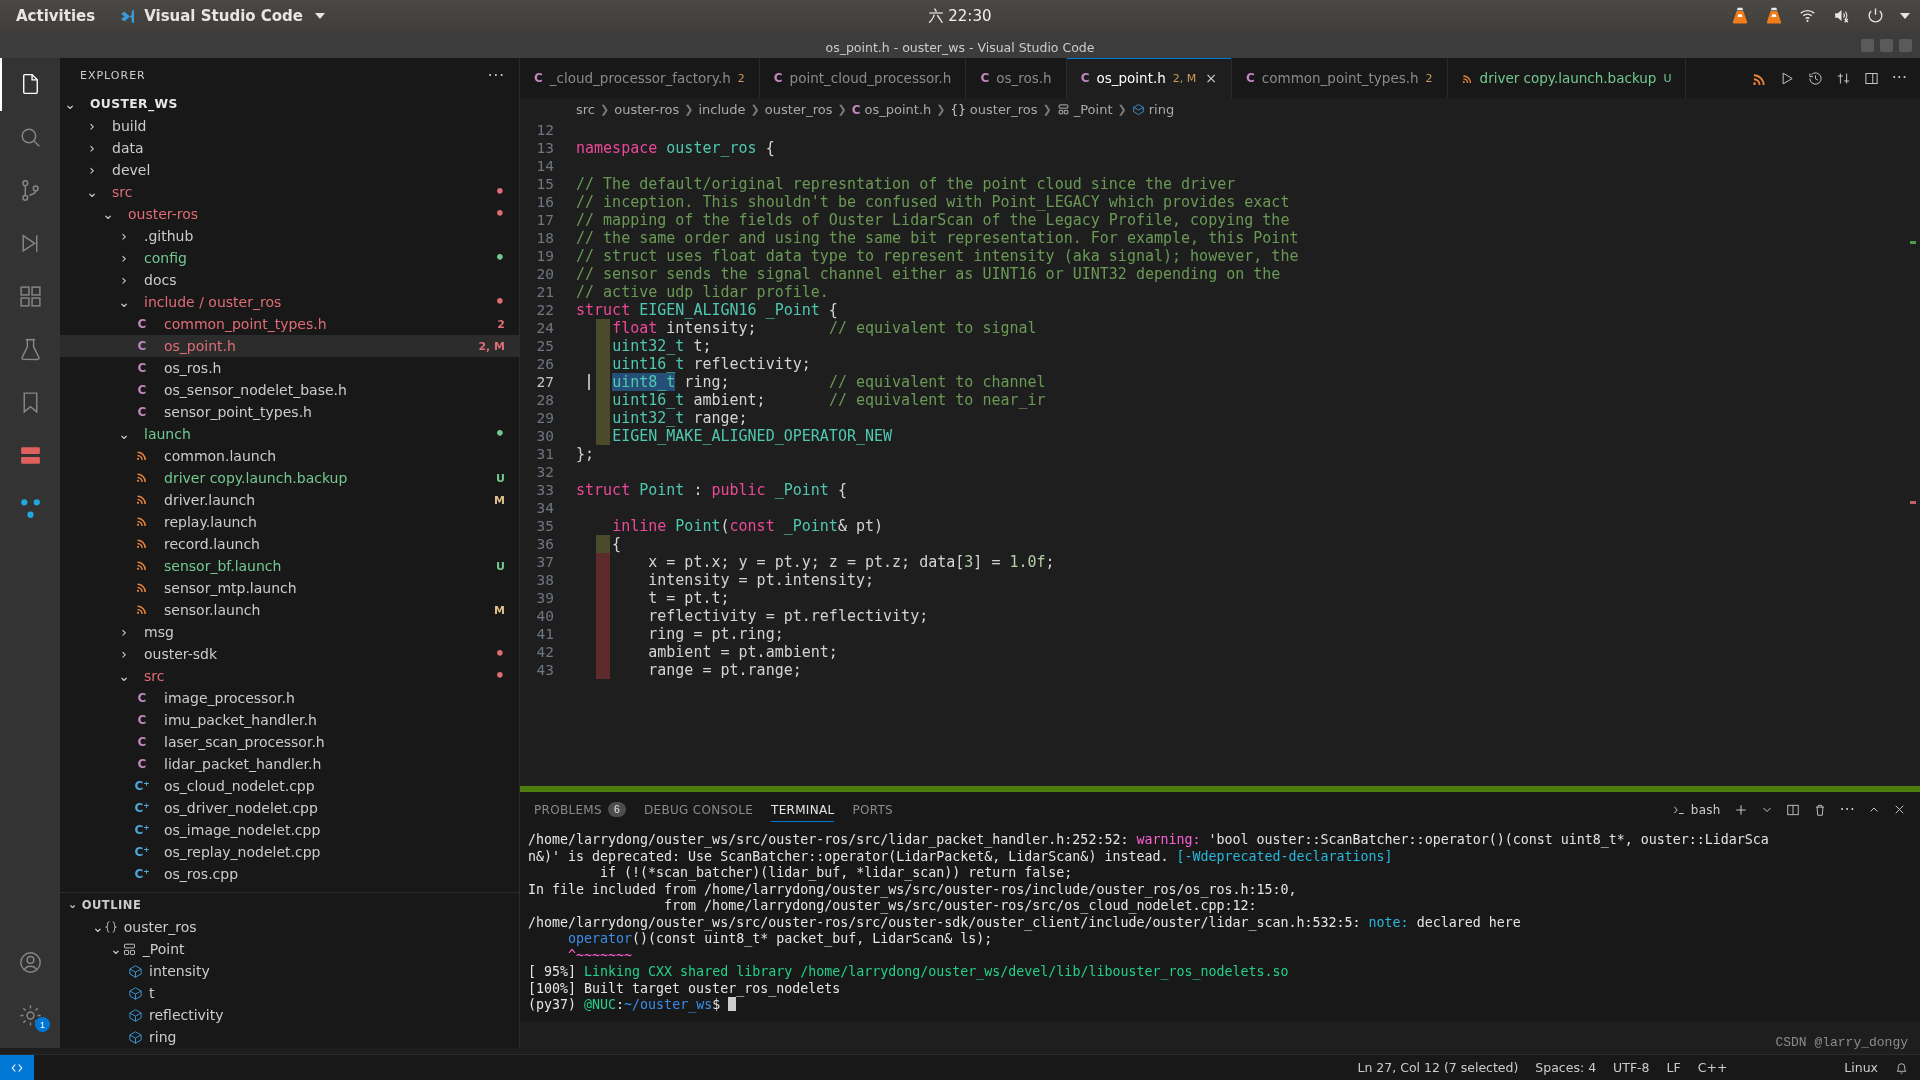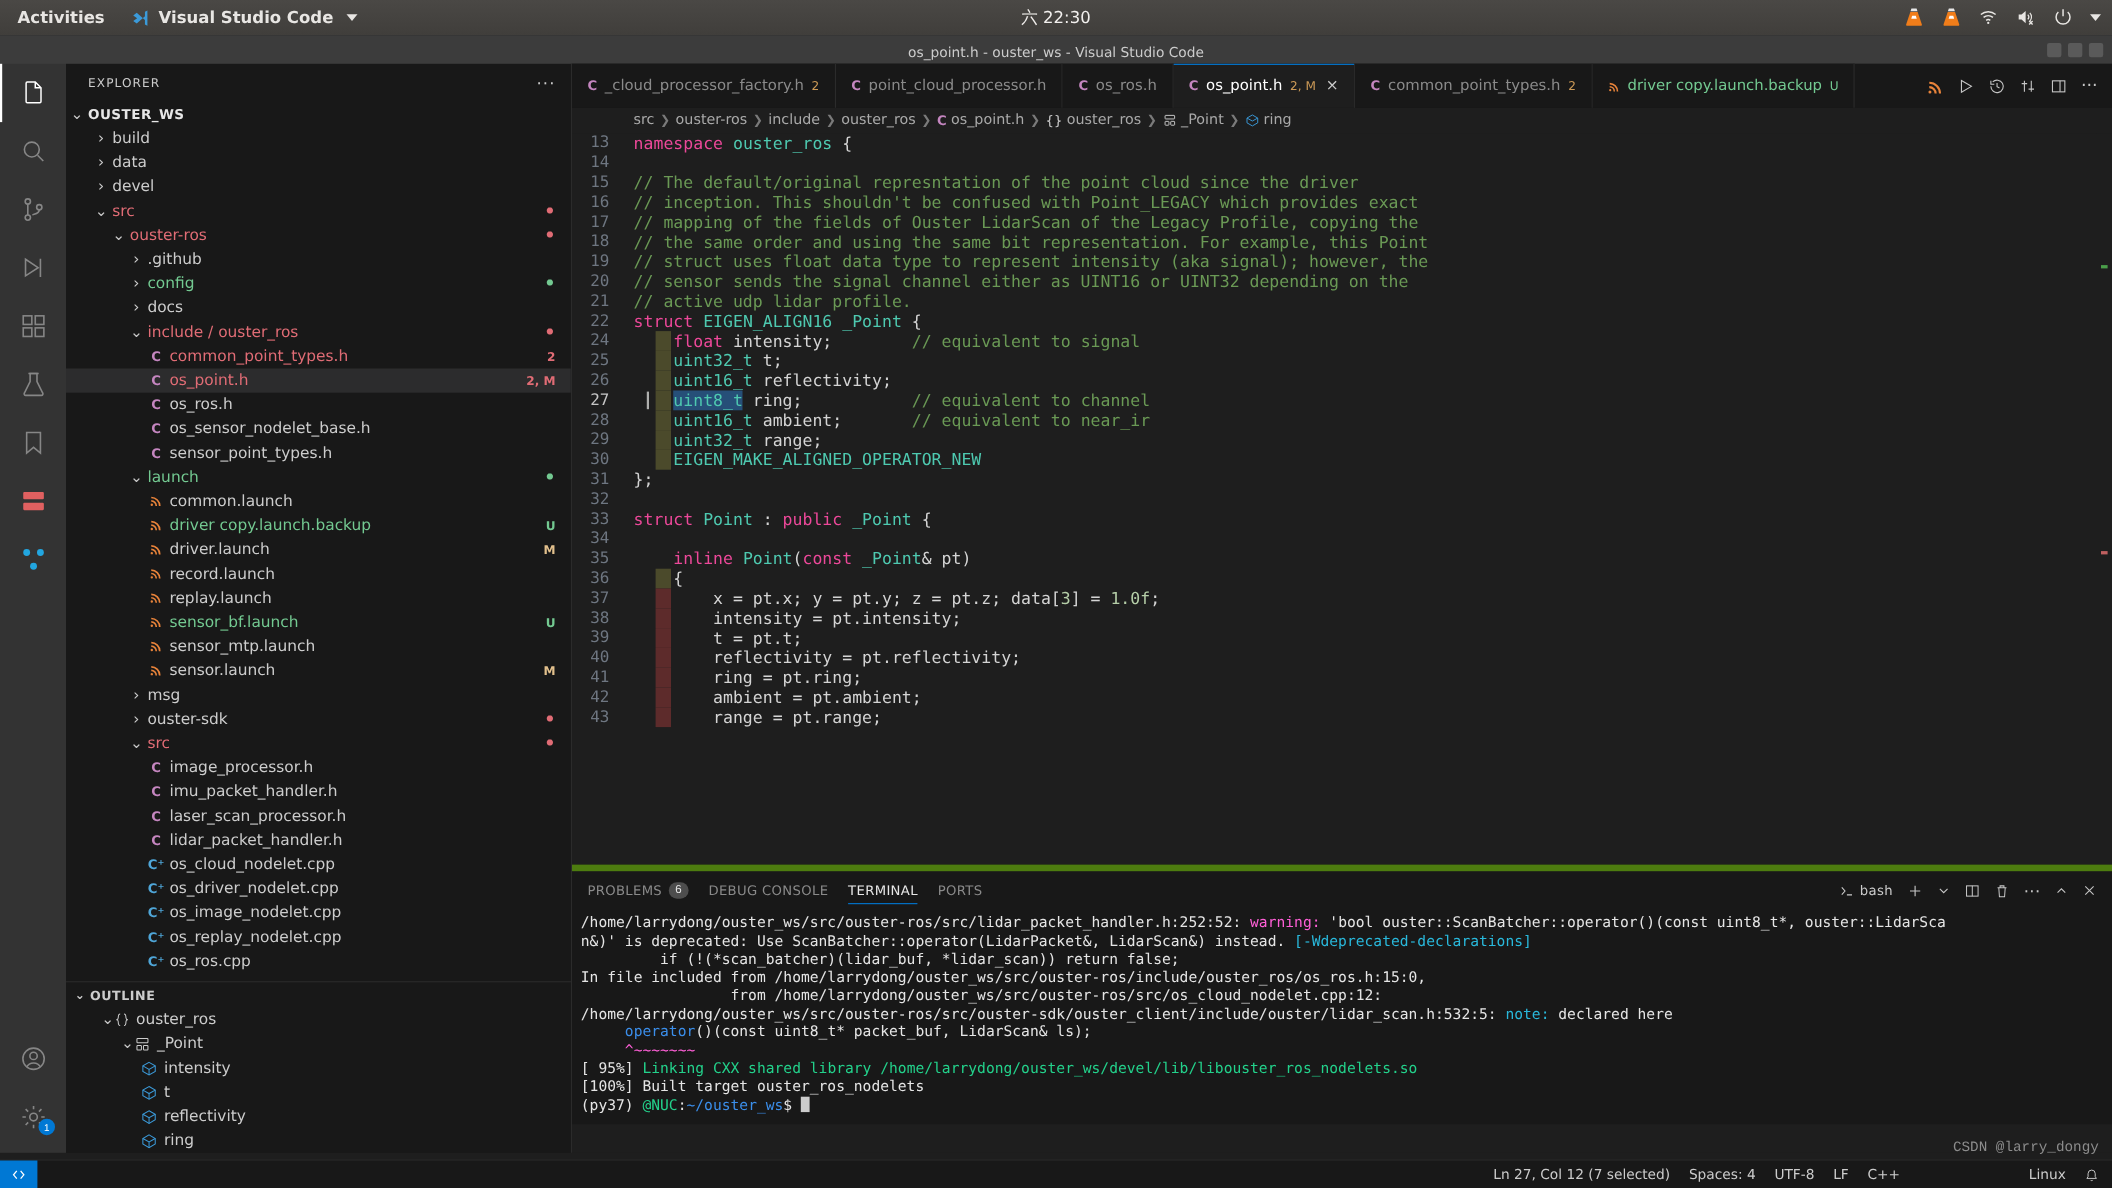--- a/index.html
+++ b/index.html
@@ -85,21 +85,21 @@
   }
   .sb-dots { position: absolute; right: 14px; color: #cccccc; font-size: 15px; letter-spacing: 1px;}
   .sb-tree { flex: 1; overflow: hidden; position: relative; }
   .tree-row {
     height: 22px; display: flex; align-items: center; font-size: 14px;
     color: #cccccc; white-space: nowrap; position: relative; padding-right: 10px;
   }
   .tree-row.selected { background: #2c2c2d; }
   .tree-row .chev { width: 16px; display:inline-flex; align-items:center; justify-content:center; color:#cccccc; flex-shrink: 0;}
   .tree-row .ficon { width: 20px; text-align: center; font-size: 12px; font-weight: bold; flex-shrink:0;}
-  .tree-row .lbl { margin-left: 2px; }
+  .tree-row .lbl { margin-left: 12px; }
   .tree-row .badge {
     position: absolute; right: 14px; font-size: 11px; font-weight: bold;
   }
   .c-root { font-weight: bold; color: #e7e7e7; font-size: 12.3px; letter-spacing:.4px;}
   .col-orange { color: #e2c08d; }
   .col-red { color: #e06c75; }
   .col-green { color: #73c991; }
   .col-default { color: #cccccc; }
   .ico-c { color: #c586c0; }
   .ico-cpp { color: #4fa6d8; }
@@ -483,28 +483,28 @@
               <path d="M4 17.5a2.2 2.2 0 1 0 0 4.4 2.2 2.2 0 0 0 0-4.4zM3 11.3v3A7.6 7.6 0 0 1 10.6 22h3A10.6 10.6 0 0 0 3 11.3zM3 5v3.1A13.9 13.9 0 0 1 16.9 22H20A17 17 0 0 0 3 5z"></path>
             </svg></span>
           <span class="lbl col-default">driver.launch</span>
           <span class="badge col-orange">M</span>
         </div>
         <div class="tree-row">
           <span style="width:72px;flex-shrink:0;"></span>
           <span class="ficon ico-xml"><svg width="12" height="12" viewBox="0 0 24 24" fill="#e8833a" style="display:inline-block">
               <path d="M4 17.5a2.2 2.2 0 1 0 0 4.4 2.2 2.2 0 0 0 0-4.4zM3 11.3v3A7.6 7.6 0 0 1 10.6 22h3A10.6 10.6 0 0 0 3 11.3zM3 5v3.1A13.9 13.9 0 0 1 16.9 22H20A17 17 0 0 0 3 5z"></path>
             </svg></span>
-          <span class="lbl col-default">record.launch</span>
+          <span class="lbl col-default">replay.launch</span>
         </div>
         <div class="tree-row">
           <span style="width:72px;flex-shrink:0;"></span>
           <span class="ficon ico-xml"><svg width="12" height="12" viewBox="0 0 24 24" fill="#e8833a" style="display:inline-block">
               <path d="M4 17.5a2.2 2.2 0 1 0 0 4.4 2.2 2.2 0 0 0 0-4.4zM3 11.3v3A7.6 7.6 0 0 1 10.6 22h3A10.6 10.6 0 0 0 3 11.3zM3 5v3.1A13.9 13.9 0 0 1 16.9 22H20A17 17 0 0 0 3 5z"></path>
             </svg></span>
-          <span class="lbl col-default">replay.launch</span>
+          <span class="lbl col-default">record.launch</span>
         </div>
         <div class="tree-row">
           <span style="width:72px;flex-shrink:0;"></span>
           <span class="ficon ico-xml"><svg width="12" height="12" viewBox="0 0 24 24" fill="#e8833a" style="display:inline-block">
               <path d="M4 17.5a2.2 2.2 0 1 0 0 4.4 2.2 2.2 0 0 0 0-4.4zM3 11.3v3A7.6 7.6 0 0 1 10.6 22h3A10.6 10.6 0 0 0 3 11.3zM3 5v3.1A13.9 13.9 0 0 1 16.9 22H20A17 17 0 0 0 3 5z"></path>
             </svg></span>
           <span class="lbl col-green">sensor_bf.launch</span>
           <span class="badge col-green">U</span>
         </div>
         <div class="tree-row">
@@ -770,20 +770,21 @@
               <path d="M12 2.8 21 8v8l-9 5.2L3 16V8z"></path>
               <path d="M3 8l9 5 9-5"></path>
             </svg>
           </span>
           <span>ring</span>
         </span>
       </div>
 
     <div class="code-wrap">
       <div class="code-rows" id="coderows">
+          <div class="crow"><span class="lnum">12</span><span class="codetext"></span></div>
           <div class="crow"><span class="lnum">13</span><span class="codetext"><span class="kw">namespace</span> <span class="typ">ouster_ros</span> {</span></div>
           <div class="crow"><span class="lnum">14</span><span class="codetext"></span></div>
           <div class="crow"><span class="lnum">15</span><span class="codetext"><span class="cmt">// The default/original represntation of the point cloud since the driver</span></span></div>
           <div class="crow"><span class="lnum">16</span><span class="codetext"><span class="cmt">// inception. This shouldn't be confused with Point_LEGACY which provides exact</span></span></div>
           <div class="crow"><span class="lnum">17</span><span class="codetext"><span class="cmt">// mapping of the fields of Ouster LidarScan of the Legacy Profile, copying the</span></span></div>
           <div class="crow"><span class="lnum">18</span><span class="codetext"><span class="cmt">// the same order and using the same bit representation. For example, this Point</span></span></div>
           <div class="crow"><span class="lnum">19</span><span class="codetext"><span class="cmt">// struct uses float data type to represent intensity (aka signal); however, the</span></span></div>
           <div class="crow"><span class="lnum">20</span><span class="codetext"><span class="cmt">// sensor sends the signal channel either as UINT16 or UINT32 depending on the</span></span></div>
           <div class="crow"><span class="lnum">21</span><span class="codetext"><span class="cmt">// active udp lidar profile.</span></span></div>
           <div class="crow"><span class="lnum">22</span><span class="codetext"><span class="kw">struct</span> <span class="typ">EIGEN_ALIGN16</span> <span class="typ">_Point</span> {</span></div>

